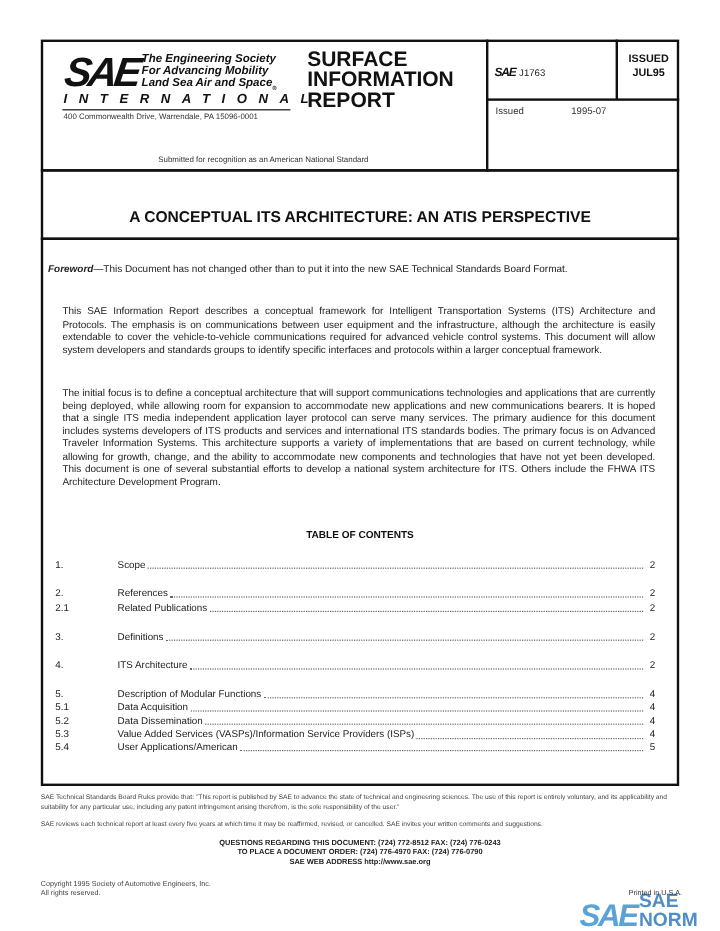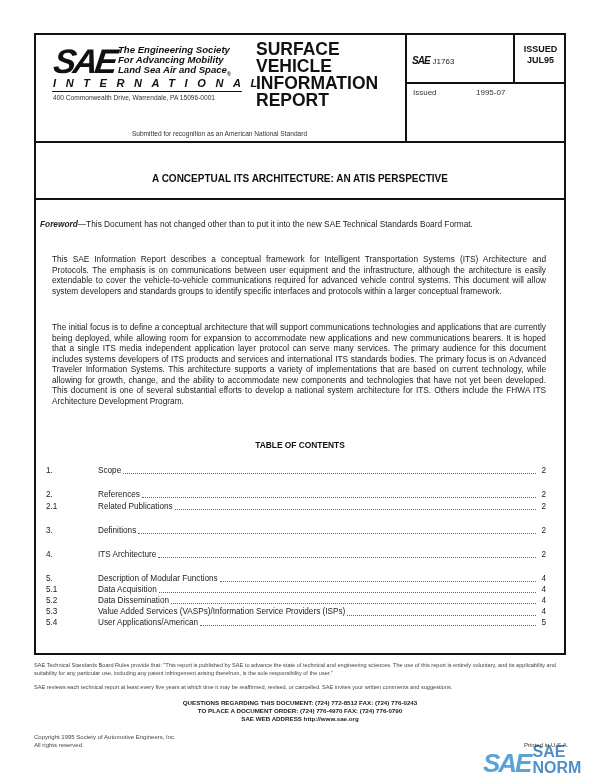--- a/index.html
+++ b/index.html
@@ -15,21 +15,21 @@
                transform: skewX(-8deg); }
     .tagline { font-weight: bold; font-style: italic; font-size: 9.6px; line-height: 10px; color: #111; }
     .intl { font-weight: bold; font-style: italic; font-size: 11px; letter-spacing: 9.6px; color: #111; }
     .address { font-size: 6.6px; color: #333; }
     .doctype { font-weight: bold; font-size: 17.5px; line-height: 17px; color: #111; }
     .small-sae { font-weight: bold; font-style: italic; font-size: 10px; letter-spacing: -1px; color: #111; }
     .docnum { font-size: 8px; color: #222; }
     .issued-hd { font-weight: bold; font-size: 9px; line-height: 11px; text-align: center; color: #111; }
     .issued-lbl { font-size: 8px; color: #333; }
     .submitted { font-size: 6.6px; color: #333; }
-    .title { font-weight: bold; font-size: 10px; color: #111; }
+    .title { font-weight: bold; font-size: 13px; color: #111; }
 
     .para { position: absolute; left: 52px; width: 494px; font-size: 8.3px; line-height: 10.5px;
             text-align: justify; color: #222; }
     .para.fw { left: 40px; width: 506px; text-indent: 0; }
     .fw-label { font-weight: bold; font-style: italic; }
     .toc-title { font-weight: bold; font-size: 8.4px; color: #111; }
     .toc-row { position: absolute; left: 46px; width: 500px; height: 10px; font-size: 8.2px;
                line-height: 10px; color: #222; display: flex; }
     .toc-num { width: 52px; flex: none; }
     .toc-text { flex: none; white-space: nowrap; }
@@ -62,21 +62,20 @@
   <div class="tagline">The Engineering Society</div>
   <div class="tagline">For Advancing Mobility</div>
   <div class="tagline"><span>Land Sea Air and Space</span><sub style="font-size:5px;">®</sub></div>
 </div>
 <div class="abs intl" style="left:53px;top:77px;">INTERNATIONAL</div>
 <div class="line" style="left:52px;top:91px;width:190px;height:1px;"></div>
 <div class="abs address" style="left:53px;top:94px;">400 Commonwealth Drive, Warrendale, PA 15096-0001</div>
 
 <div class="abs" style="left:256px;top:41px;">
   <div class="doctype">SURFACE</div>
-  <div class="doctype">VEHICLE</div>
   <div class="doctype">INFORMATION</div>
   <div class="doctype">REPORT</div>
 </div>
 
 <div class="abs" style="left:412px;top:55px;display:flex;align-items:baseline;gap:3px;">
   <span class="small-sae">SAE</span>
   <span class="docnum">J1763</span>
 </div>
 <div class="abs" style="left:515px;top:44px;width:51px;">
   <div class="issued-hd">ISSUED</div>

